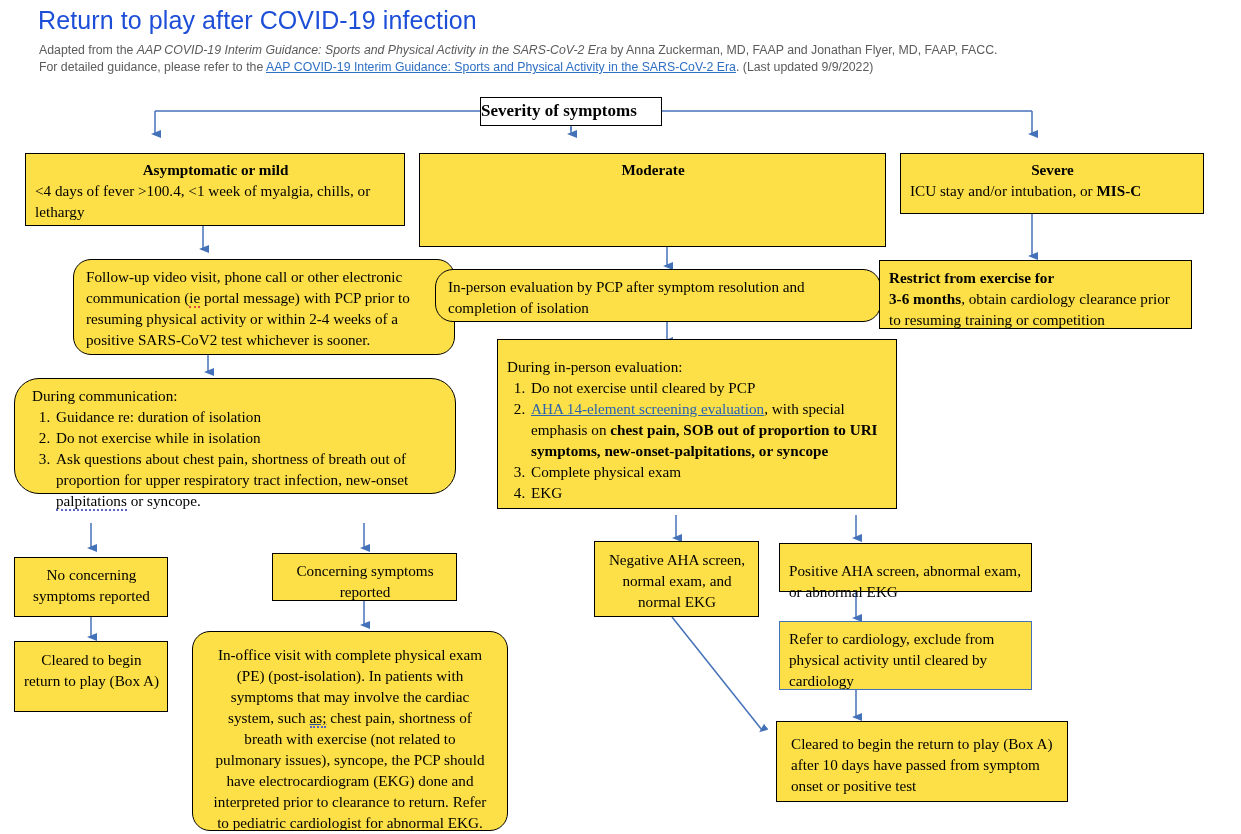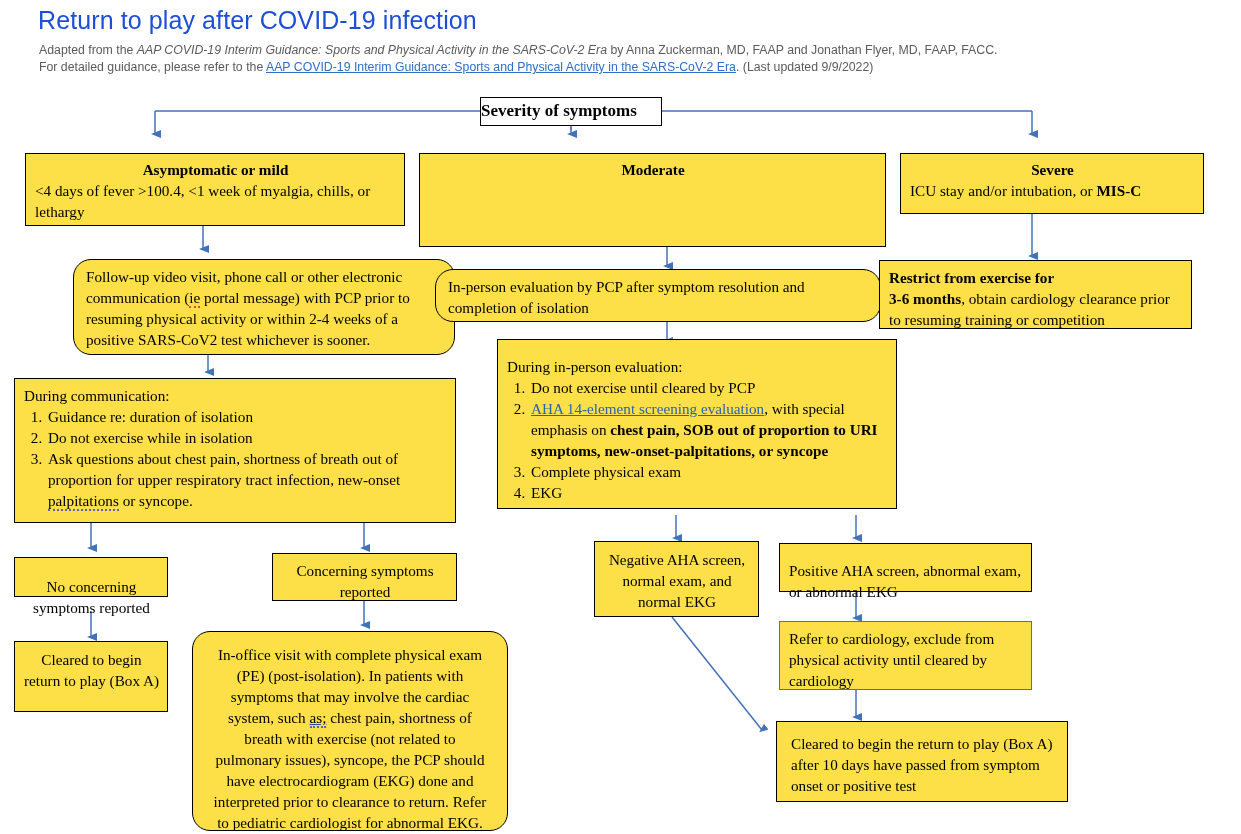--- a/index.html
+++ b/index.html
@@ -176,30 +176,30 @@
 
   <div class="node" style="left:25px; top:153px; width:380px; height:73px;">
     <span class="hdr">Asymptomatic or mild</span>
     <span class="plain-line">&lt;4 days of fever &gt;100.4, &lt;1 week of myalgia, chills, or lethargy</span>
   </div>
 
   <div class="node rounded" style="left:25px; top:259px; width:382px; height:96px; padding:6px 12px;margin-left:48px;">
     <span> Follow-up video visit, phone call or other electronic communication (</span><span class="sp-red">ie</span><span> portal message) with PCP prior to resuming physical activity or within 2-4 weeks of a positive SARS-CoV2 test whichever is sooner.</span>
   </div>
 
-  <div class="node" style="left:14px; top:378px; width:442px; height:145px; padding:6px 9px;">
+  <div class="node" style="left:14px; top:378px; width:442px; height:116px; padding:6px 17px;border-radius:25px;">
     <span class="plain-line">During communication:</span>
     <ol class="numlist">
       <li>Guidance re: duration of isolation</li>
       <li>Do not exercise while in isolation</li>
       <li><span>Ask questions about chest pain, shortness of breath out of proportion for upper respiratory tract infection, new-onset </span><span class="sp-blue">palpitations</span><span> or syncope.</span></li>
     </ol>
   </div>
 
-  <div class="node center" style="left:14px; top:557px; width:154px; height:40px; padding-top:18px;">No concerning symptoms reported</div>
+  <div class="node center" style="left:14px; top:557px; width:154px; height:60px; padding-top:6px;">No concerning symptoms reported</div>
 
   <div class="node center" style="left:272px; top:553px; width:185px; height:48px; padding-top:6px;">Concerning symptoms reported</div>
 
   <div class="node center" style="left:14px; top:641px; width:154px; height:71px; padding-top:7px;">Cleared to begin return to play (Box A)</div>
 
   <div class="node rounded" style="left:192px; top:631px; width:316px; height:200px; padding:12px 18px;text-align:center;">
     <span>In-office visit with complete physical exam (PE) (post-isolation). In patients with symptoms that may involve the cardiac system, such </span><span class="as-underline sp-blue">as;</span><span> chest pain, shortness of breath with exercise (not related to pulmonary issues), syncope, the PCP should have electrocardiogram (EKG) done and interpreted prior to clearance to return. Refer to pediatric cardiologist for abnormal EKG. Exclude from physical activity until cleared by cardiology then return to play (Box A)</span>
   </div>
 
   <div class="node" style="left:419px; top:153px; width:467px; height:94px;">

